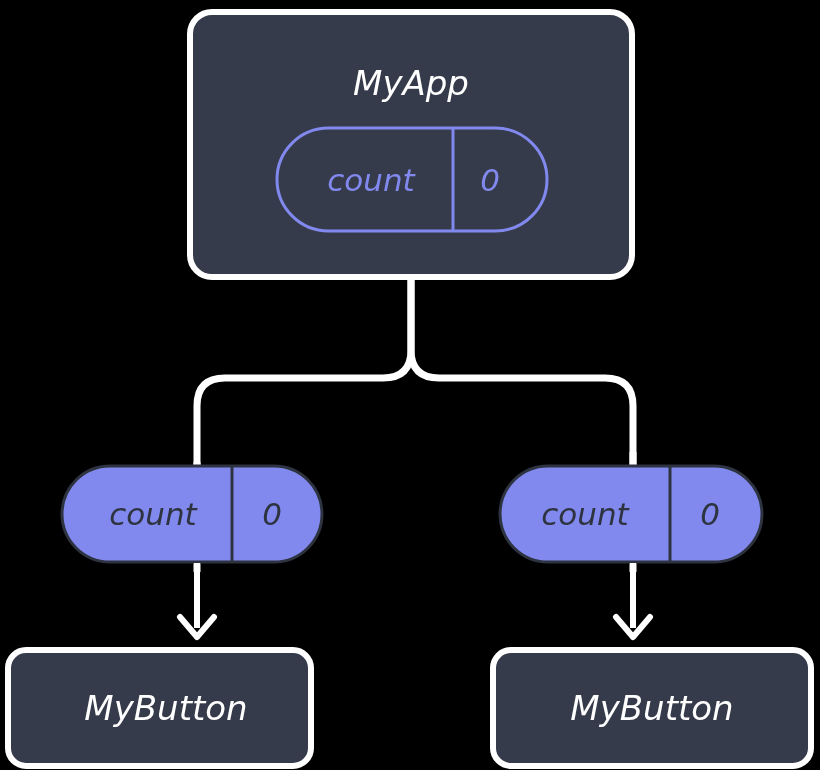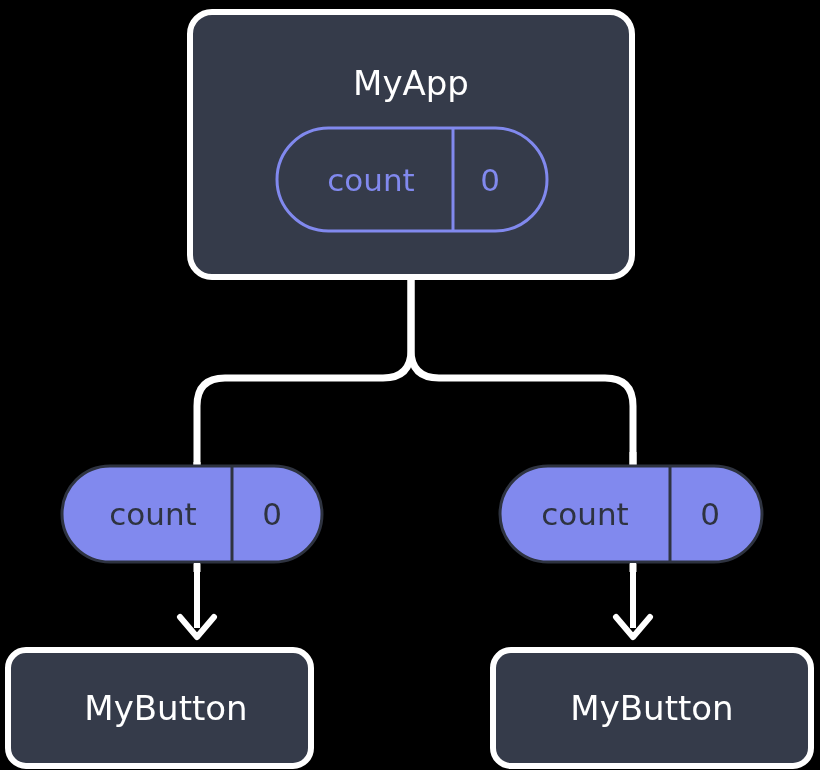--- a/index.html
+++ b/index.html
@@ -7,20 +7,21 @@
     padding: 0;
     background: #000000;
   }
   #stage {
     position: relative;
     width: 820px;
     height: 770px;
     background: #000000;
     overflow: hidden;
     font-family: "DejaVu Sans", sans-serif;
+    font-style: italic;
   }
   #diagram {
     position: absolute;
     top: 0;
     left: 0;
     width: 820px;
     height: 770px;
     display: block;
   }
   .node-label {

